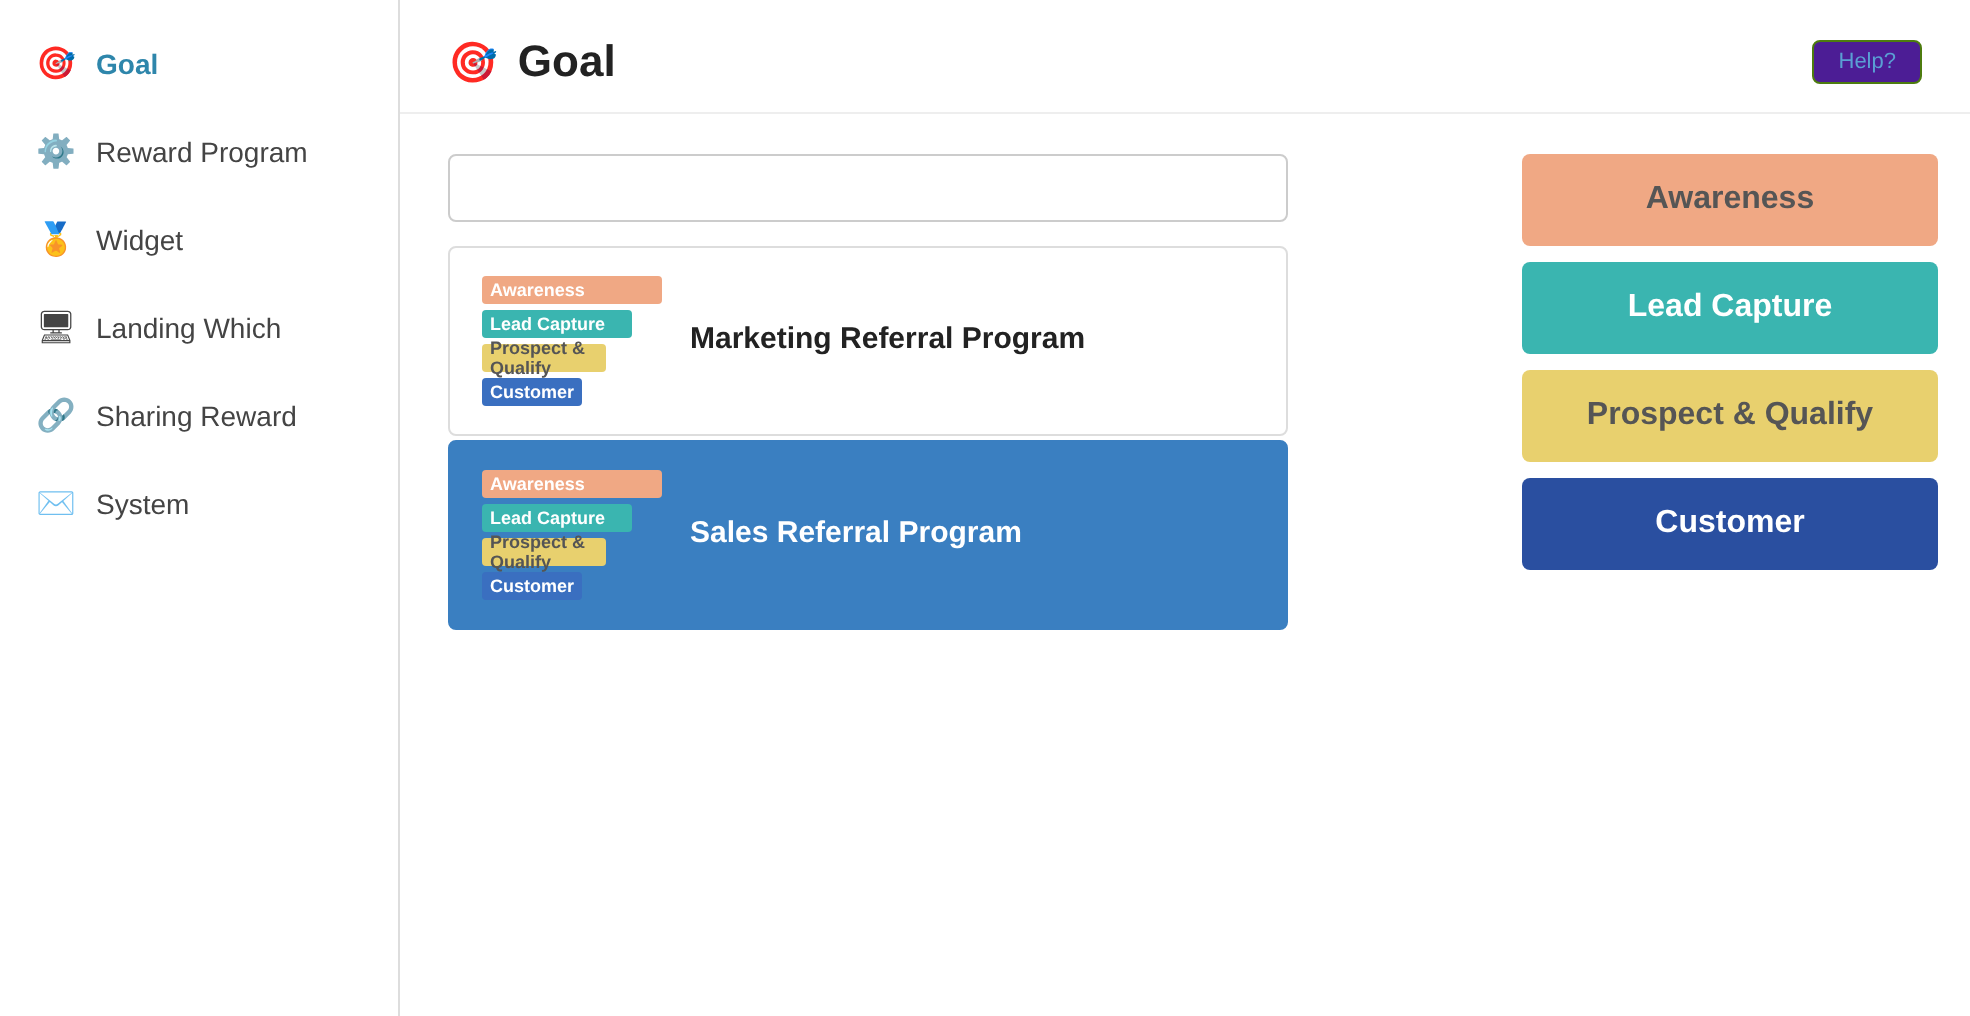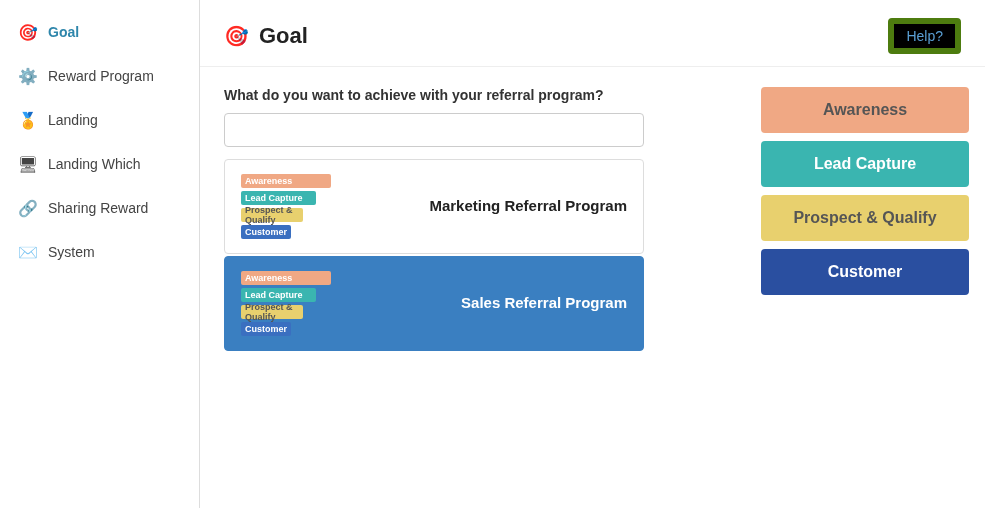--- a/index.html
+++ b/index.html
@@ -64,26 +64,26 @@
       display: flex;
       align-items: center;
       gap: 10px;
     }
     .page-title {
       font-size: 22px;
       font-weight: 600;
       color: #222;
     }
     .help-btn {
-      border: 6px solid #4d7c0f;
+      border: 1px solid #4d7c0f;
       color: #5a9fd4;
-      background: #000000;
+      background: #4c1d95;
       padding: 4px 12px;
       border-radius: 4px;
-      font-size: 14px;
+      font-size: 11px;
       cursor: pointer;
     }
 
     #content-area {
       display: flex;
       flex: 1;
       overflow: hidden;
     }
 
     #left-panel {
@@ -178,21 +178,20 @@
     .bar-leadcapture { background: #3ab5b0; width: 75px; }
     .bar-prospect { background: #e8d06e; width: 62px; color: #555; }
     .bar-customer { background: #3a6fc0; width: 50px; }
 
     .program-info { flex: 1; }
     .program-title {
       font-size: 15px;
       font-weight: 600;
       color: #222;
       margin-bottom: 3px;
-      text-align: right;
     }
     .program-sub {
       font-size: 13px;
       color: #666;
     }
 
     
     #right-panel {
       width: 240px;
       padding: 20px 16px;
@@ -222,21 +221,21 @@
   <div class="sidebar-item active">
     <span class="sidebar-icon">🎯</span>
     <span>Goal</span>
   </div>
   <div class="sidebar-item">
     <span class="sidebar-icon">⚙️</span>
     <span>Reward Program</span>
   </div>
   <div class="sidebar-item">
     <span class="sidebar-icon">🏅</span>
-    <span>Landing</span>
+    <span>Widget</span>
   </div>
   <div class="sidebar-item">
     <span class="sidebar-icon">🖥</span>
     <span>Landing Which</span>
   </div>
   <div class="sidebar-item">
     <span class="sidebar-icon">🔗</span>
     <span>Sharing Reward</span>
   </div>
   <div class="sidebar-item">
@@ -251,21 +250,20 @@
       <span style="font-size:20px;">🎯</span>
       <span class="page-title">Goal</span>
     </div>
     <button class="help-btn">Help?</button>
   </div>
 
   <div id="content-area">
 
     <div id="left-panel">
 
-      <div class="section-label2">What do you want to achieve with your referral program?</div>
       <input class="search-input" type="text" value="" placeholder="" style="">
 
       
       <div class="program-card">
         <div class="mini-funnel">
           <div class="mini-bar bar-awareness">Awareness</div>
           <div class="mini-bar bar-leadcapture">Lead Capture</div>
           <div class="mini-bar bar-prospect">Prospect &amp; Qualify</div>
           <div class="mini-bar bar-customer">Customer</div>
         </div>

